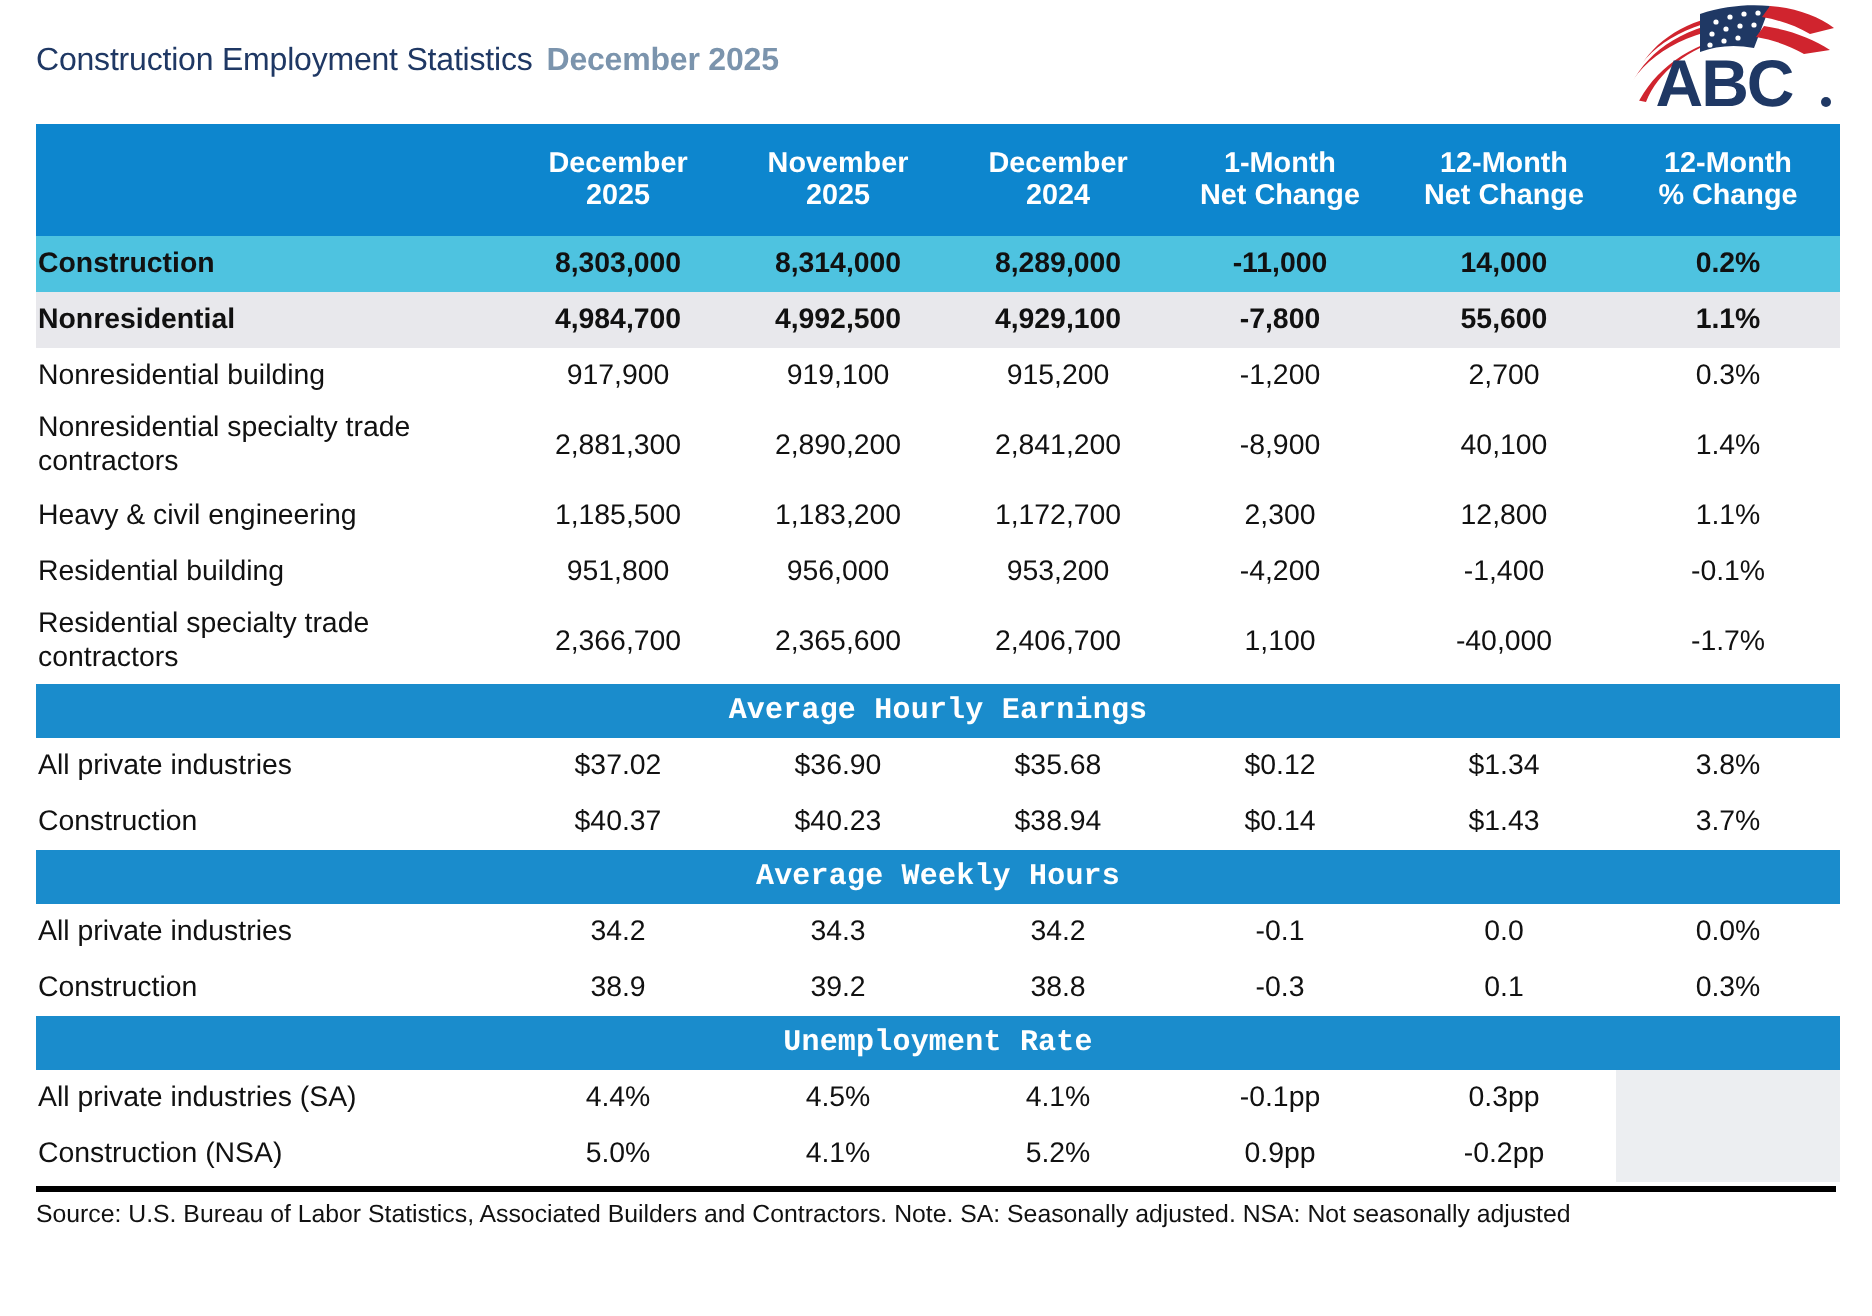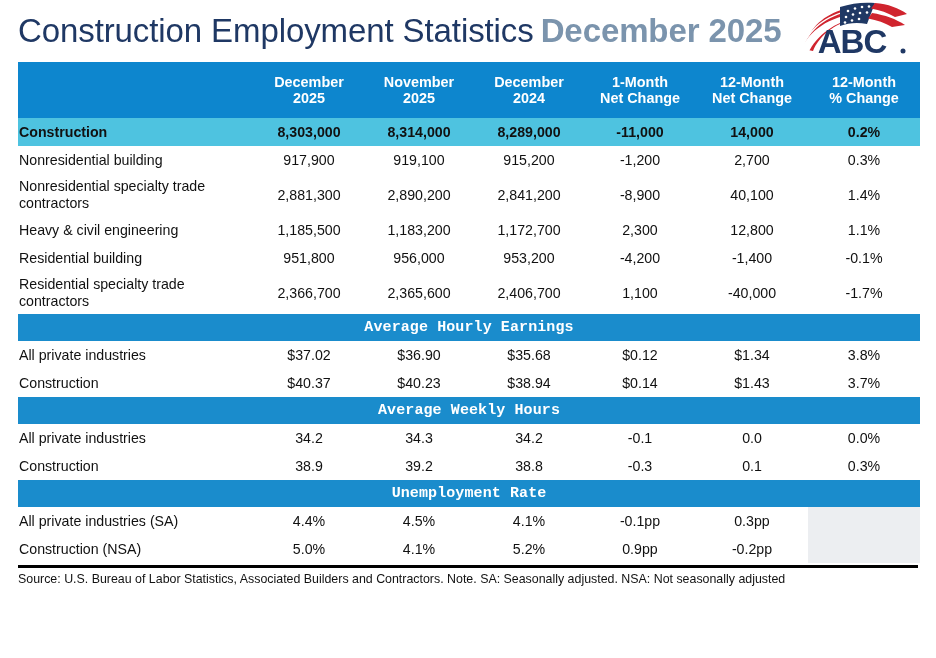--- a/index.html
+++ b/index.html
@@ -22,36 +22,36 @@
 
   
   .header {
     position: relative;
     height: 62px;
     padding: 0 18px;
     display: flex;
     align-items: center;
   }
   .title {
-    font-size: 33px;
+    font-size: 16px;
     letter-spacing: -0.1px;
     white-space: nowrap;
   }
   .title .t-main {
     color: #1f3864;
     font-weight: normal;
   }
   .title .t-period {
     color: #7b94ad;
     font-weight: bold;
     margin-left: 7px;
   }
   .logo {
     position: absolute;
-    right: 24px;
+    right: 14px;
     top: 2px;
     width: 120px;
     height: 56px;
   }
 
   
   .table-wrap {
     margin: 0 18px;
     width: 900px;
     box-sizing: border-box;
@@ -218,20 +218,29 @@
       <tbody id="table-body">
           <tr class="data-row row-highlight">
             <td class="lbl">Construction</td>
             <td class="val">8,303,000</td>
             <td class="val">8,314,000</td>
             <td class="val">8,289,000</td>
             <td class="val">-11,000</td>
             <td class="val">14,000</td>
             <td class="val">0.2%</td>
           </tr>
+          <tr class="data-row row-shade">
+            <td class="lbl">Nonresidential</td>
+            <td class="val">4,984,700</td>
+            <td class="val">4,992,500</td>
+            <td class="val">4,929,100</td>
+            <td class="val">-7,800</td>
+            <td class="val">55,600</td>
+            <td class="val">1.1%</td>
+          </tr>
           <tr class="data-row row-plain">
             <td class="lbl">Nonresidential building</td>
             <td class="val">917,900</td>
             <td class="val">919,100</td>
             <td class="val">915,200</td>
             <td class="val">-1,200</td>
             <td class="val">2,700</td>
             <td class="val">0.3%</td>
           </tr>
           <tr class="data-row row-plain tall">

